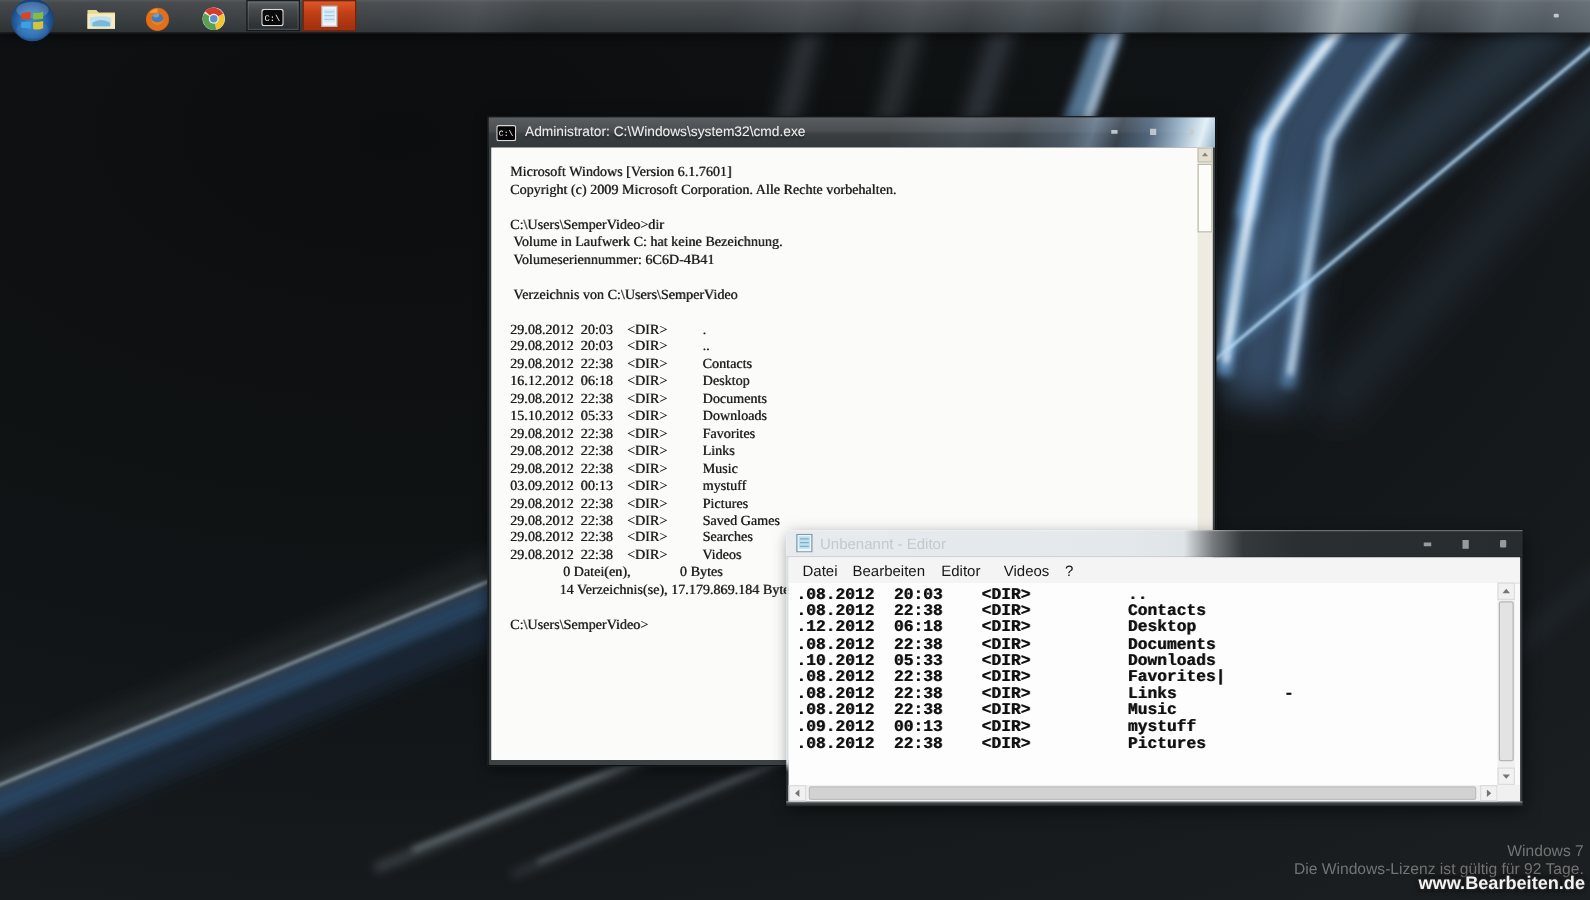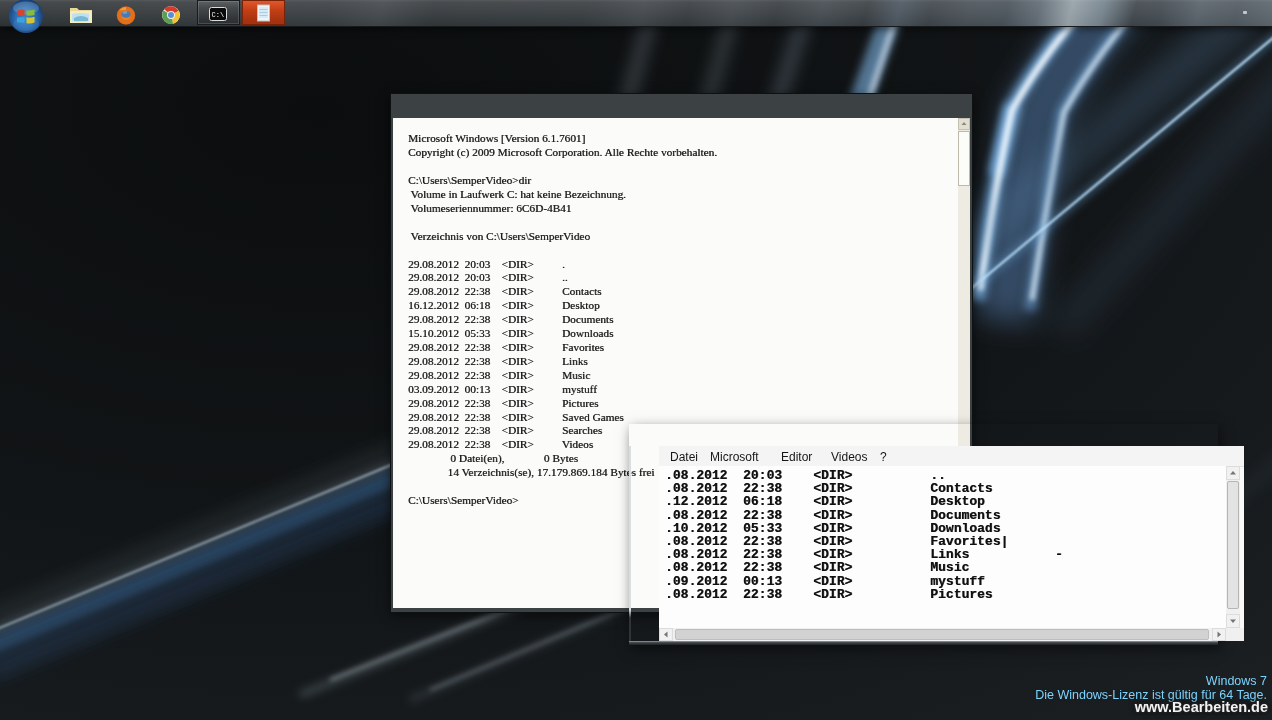--- a/index.html
+++ b/index.html
@@ -75,32 +75,32 @@
     background:linear-gradient(90deg,#e7ebee 0%,#e4e8eb 46%,#dfe4e7 54%,#76797c 58%,#35393b 62%,#2b2e30 70%,#292c2e 100%);
     box-shadow:inset 0 1px 0 rgba(255,255,255,0.3), inset 0 -1px 0 rgba(0,0,0,0.12);}
   #npframeL{left:0;top:22px;width:2px;height:195px;
     background:linear-gradient(#d9dee1 0%,#d9dee1 84%,#303436 88%,#303436 100%);}
   #npframeR{left:586px;top:22px;width:3px;height:195px;
     background:linear-gradient(90deg,#858b8f,#3a3e41 60%,#26292b);}
   #npframeB{left:0;top:217px;width:589px;height:4px;
     background:linear-gradient(#9aa1a5 0%,#40464a 40%,#1e2123 100%);}
   #npicon{left:7px;top:3px;width:15px;height:15px;}
   #nptext-title{left:27px;top:4px;font-size:12px;color:#c4c9cc;}
-  #npclient{left:2px;top:22px;width:585px;height:195px;background:#f9f9f9;margin-left:28px;}
+  #npclient{left:2px;top:22px;width:585px;height:195px;background:#f9f9f9;}
   #npmenu{left:0;top:0;width:585px;height:20px;background:#f4f4f4;
     border-bottom:1px solid #e2e2e2;font-size:12px;color:#161616;}
   #npmenu span{position:absolute;top:4px;}
   #nptextarea{left:0;top:20px;width:567px;height:162px;background:#fdfdfd;overflow:hidden;font-weight:bold;}
   #nptext{left:0;top:1px;color:#101010;text-shadow:0.5px 0 0 rgba(20,20,20,0.7);font-family:"Liberation Mono",monospace;
     font-size:13px;line-height:13.2px;white-space:pre;padding-left:6px;padding-top:2px;margin:0;}
   #npvsb{left:567px;top:20px;width:14px;height:162px;background:#f0f0f0;}
   #nphsb{left:0;top:182px;width:567px;height:13px;background:#f0f0f0;}
   .nparrow{background:#f1f1f1;border:1px solid #dcdcdc;box-sizing:border-box;}
   
-  .cornertext{right:5px;text-align:right;color:#7dd3fc;font-size:12.5px;}
+  .cornertext{right:5px;text-align:right;color:#737373;font-size:12.5px;}
   #watermark{right:4px;top:699px;font-size:14.5px;font-weight:bold;color:#f2f2f2;
     text-shadow:0 0 2px #2a2a2a, 1px 1px 2px #222, -1px -1px 2px #222, 1px -1px 2px #222, -1px 1px 2px #222, 0 0 6px rgba(0,0,0,0.8);}
 </style>
 </head>
 <body>
 <div id="screen">
 
   <svg class="abs" width="1272" height="720" style="left:0;top:0">
     <defs>
       <radialGradient id="bgv" cx="25%" cy="15%" r="110%">
@@ -217,20 +217,31 @@
   <div id="btn-np" class="abs tbtn"></div>
   <svg class="abs" width="16" height="18" style="left:256px;top:4px">
     <rect x="1.5" y="1" width="12" height="16" fill="#eef4f7" stroke="#b9c4ca"></rect>
     <rect x="3" y="3" width="9" height="11" fill="#d8eaf4"></rect>
     <line x1="3.5" y1="5.5" x2="11.5" y2="5.5" stroke="#aacce2" stroke-width="1"></line>
     <line x1="3.5" y1="8.5" x2="11.5" y2="8.5" stroke="#aacce2" stroke-width="1"></line>
     <line x1="3.5" y1="11.5" x2="11.5" y2="11.5" stroke="#aacce2" stroke-width="1"></line>
   </svg>
 
   <div id="cmdwin" class="abs">
+    <div id="cmdtitle" class="abs">
+      <div id="cmdstreaks" class="abs"></div>
+      <svg class="abs" width="16" height="13" style="left:6px;top:6px">
+        <rect x="0.5" y="0.5" width="15" height="12" rx="1.5" fill="#050505" stroke="#d8d8d8"></rect>
+        <text x="2" y="9" font-family="Liberation Mono,monospace" font-size="6.5" fill="#ffffff">C:\</text>
+      </svg>
+      <span class="abs" style="left:29px;top:6px;font-size:11px;color:#ededed;text-shadow:0 1px 2px rgba(0,0,0,0.55),0 0 1px rgba(255,255,255,0.4)">Administrator: C:\Windows\system32\cmd.exe</span>
+      <span class="abs" style="left:498px;top:10px;width:5px;height:2.5px;background:#d3d9dd;opacity:0.85"></span>
+      <span class="abs" style="left:529px;top:9px;width:5px;height:5px;background:#ced4d8;opacity:0.85"></span>
+      <span class="abs" style="left:559px;top:9px;width:5px;height:5px;border-radius:50%;background:#c3cad0;opacity:0.9"></span>
+    </div>
     <div id="cmdclient" class="abs">
       <pre id="cmdtext" class="abs">Microsoft Windows [Version 6.1.7601]
 Copyright (c) 2009 Microsoft Corporation. Alle Rechte vorbehalten.
 
 C:\Users\SemperVideo&gt;dir
  Volume in Laufwerk C: hat keine Bezeichnung.
  Volumeseriennummer: 6C6D-4B41
 
  Verzeichnis von C:\Users\SemperVideo
 
@@ -263,24 +274,37 @@
             <path d="M6 8 L8.5 5 L3.5 5 Z" fill="#8a8878"></path>
           </svg>
       </div>
     </div>
   </div>
 
   <div id="npwin" class="abs">
     <div id="npframeL" class="abs"></div>
     <div id="npframeR" class="abs"></div>
     <div id="npframeB" class="abs"></div>
+    <div id="nptitle" class="abs">
+      <svg id="npicon" class="abs" width="15" height="15">
+        <rect x="1.5" y="0.5" width="12" height="14" fill="#eef6f9" stroke="#7a9aac"></rect>
+        <rect x="3" y="2" width="9" height="10" fill="#bfdfec"></rect>
+        <line x1="4" y1="4" x2="11" y2="4" stroke="#7fb0ca" stroke-width="1"></line>
+        <line x1="4" y1="7" x2="11" y2="7" stroke="#7fb0ca" stroke-width="1"></line>
+        <line x1="4" y1="10" x2="11" y2="10" stroke="#7fb0ca" stroke-width="1"></line>
+      </svg>
+      <span id="nptext-title" class="abs">Unbenannt - Editor</span>
+      <span class="abs" style="left:510px;top:10px;width:6px;height:2.5px;background:#b2b6b9;opacity:0.8"></span>
+      <span class="abs" style="left:541px;top:8px;width:4.5px;height:7px;background:#b2b6b9;opacity:0.8"></span>
+      <span class="abs" style="left:571px;top:8px;width:5px;height:6px;background:#b2b6b9;opacity:0.8;border-radius:1px"></span>
+    </div>
     <div id="npclient" class="abs">
       <div id="npmenu" class="abs">
         <span style="left:11px">Datei</span>
-        <span style="left:51px">Microsoft</span>
+        <span style="left:51px">Bearbeiten</span>
         <span style="left:122px">Editor</span>
         <span style="left:172px">Videos</span>
         <span style="left:221px">?</span>
       </div>
       <div id="nptextarea" class="abs">
         <pre id="nptext" class="abs">.08.2012  20:03    &lt;DIR&gt;          ..
 .08.2012  22:38    &lt;DIR&gt;          Contacts
 .12.2012  06:18    &lt;DIR&gt;          Desktop
 .08.2012  22:38    &lt;DIR&gt;          Documents
 .10.2012  05:33    &lt;DIR&gt;          Downloads
@@ -310,15 +334,15 @@
         <div class="abs nparrow" style="left:553px;top:0;width:14px;height:13px"></div>
         <svg class="abs" width="14" height="13" style="left:553px;top:0">
             <path d="M9 6.5 L5.5 3.5 L5.5 9.5 Z" fill="#757575"></path>
           </svg>
       </div>
       <div class="abs" style="left:567px;top:182px;width:18px;height:13px;background:#f0f0f0"></div>
     </div>
   </div>
 
   <div class="abs cornertext" style="top:674px">Windows 7</div>
-  <div class="abs cornertext" style="top:688px">Die Windows-Lizenz ist gültig für 64 Tage.</div>
+  <div class="abs cornertext" style="top:688px">Die Windows-Lizenz ist gültig für 92 Tage.</div>
   <div class="abs" id="watermark">www.Bearbeiten.de</div>
 </div>
 
 </body></html>

